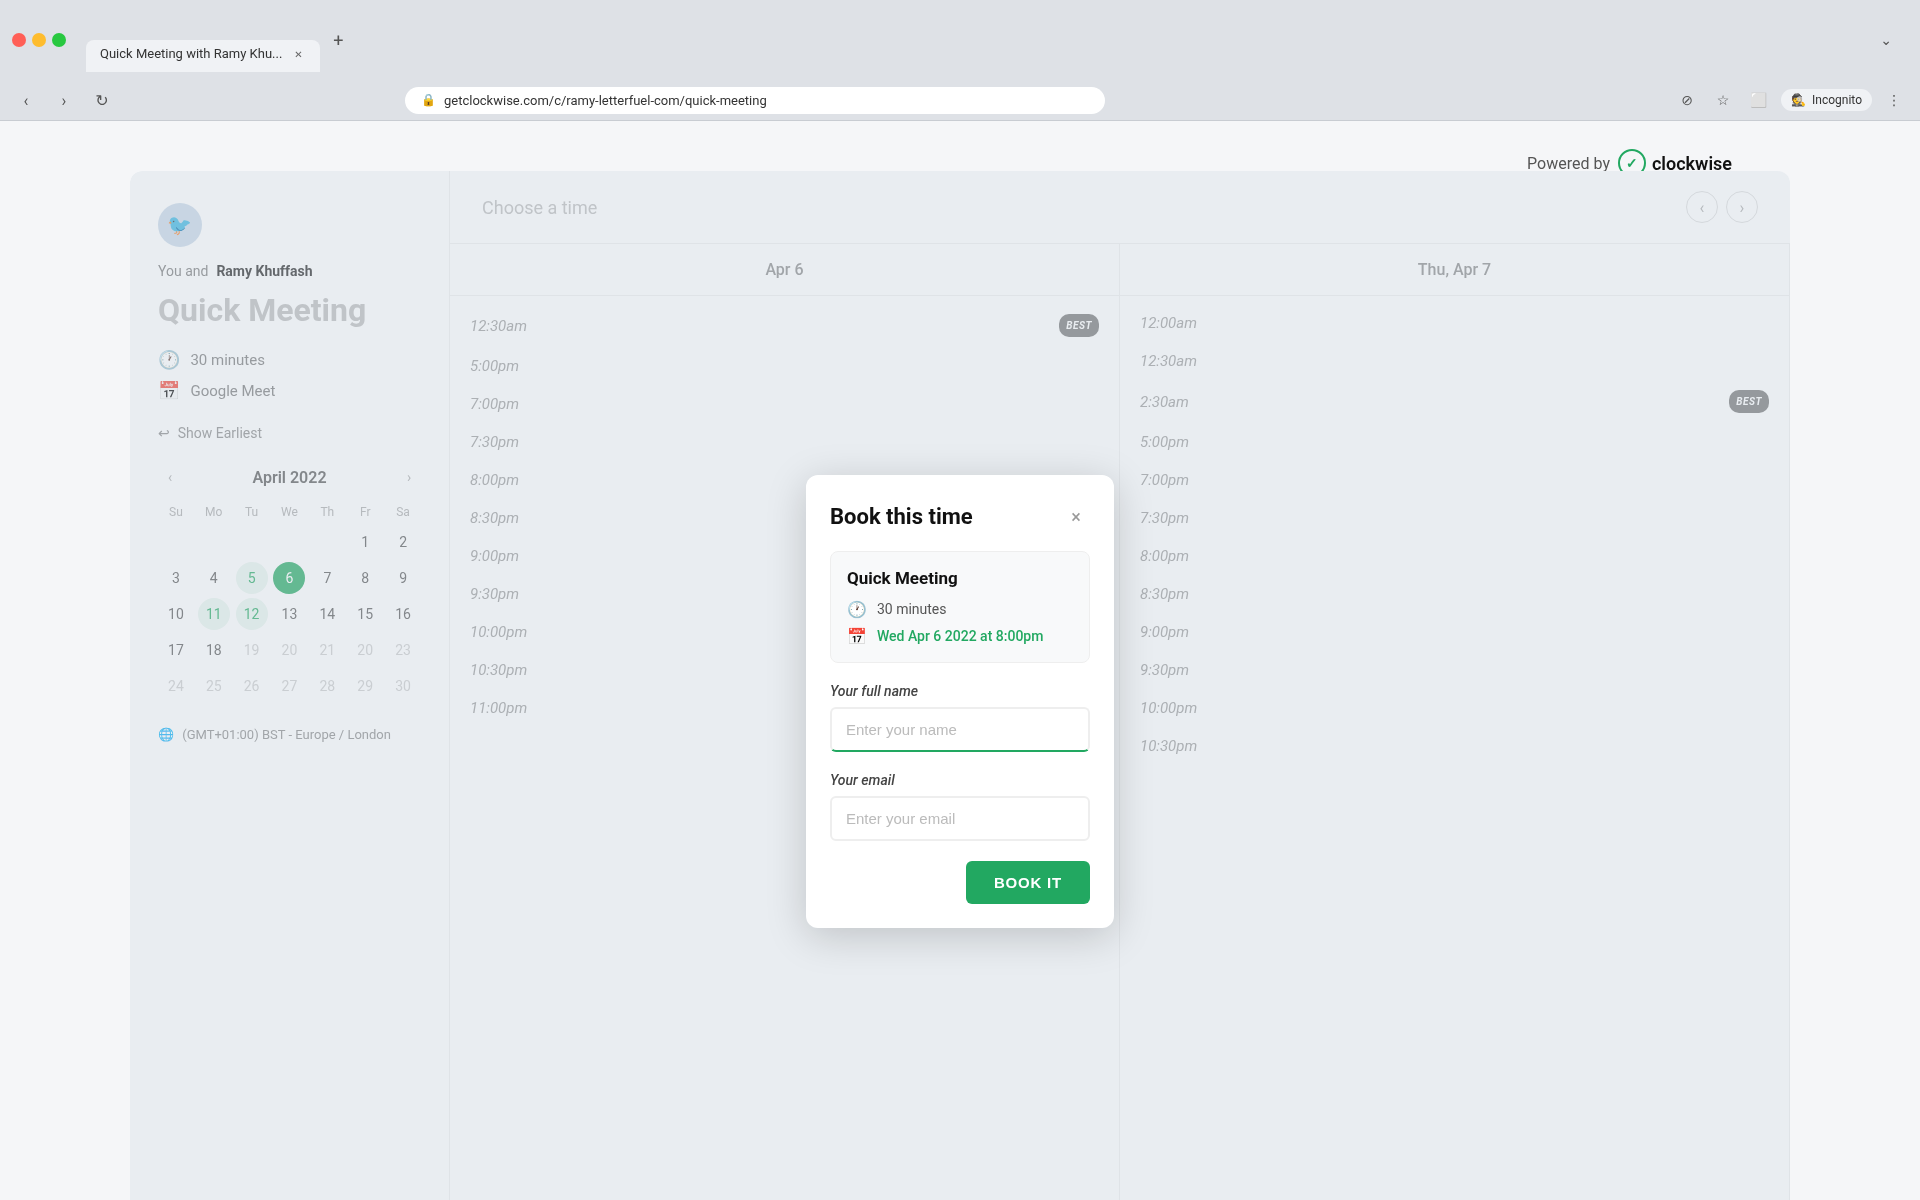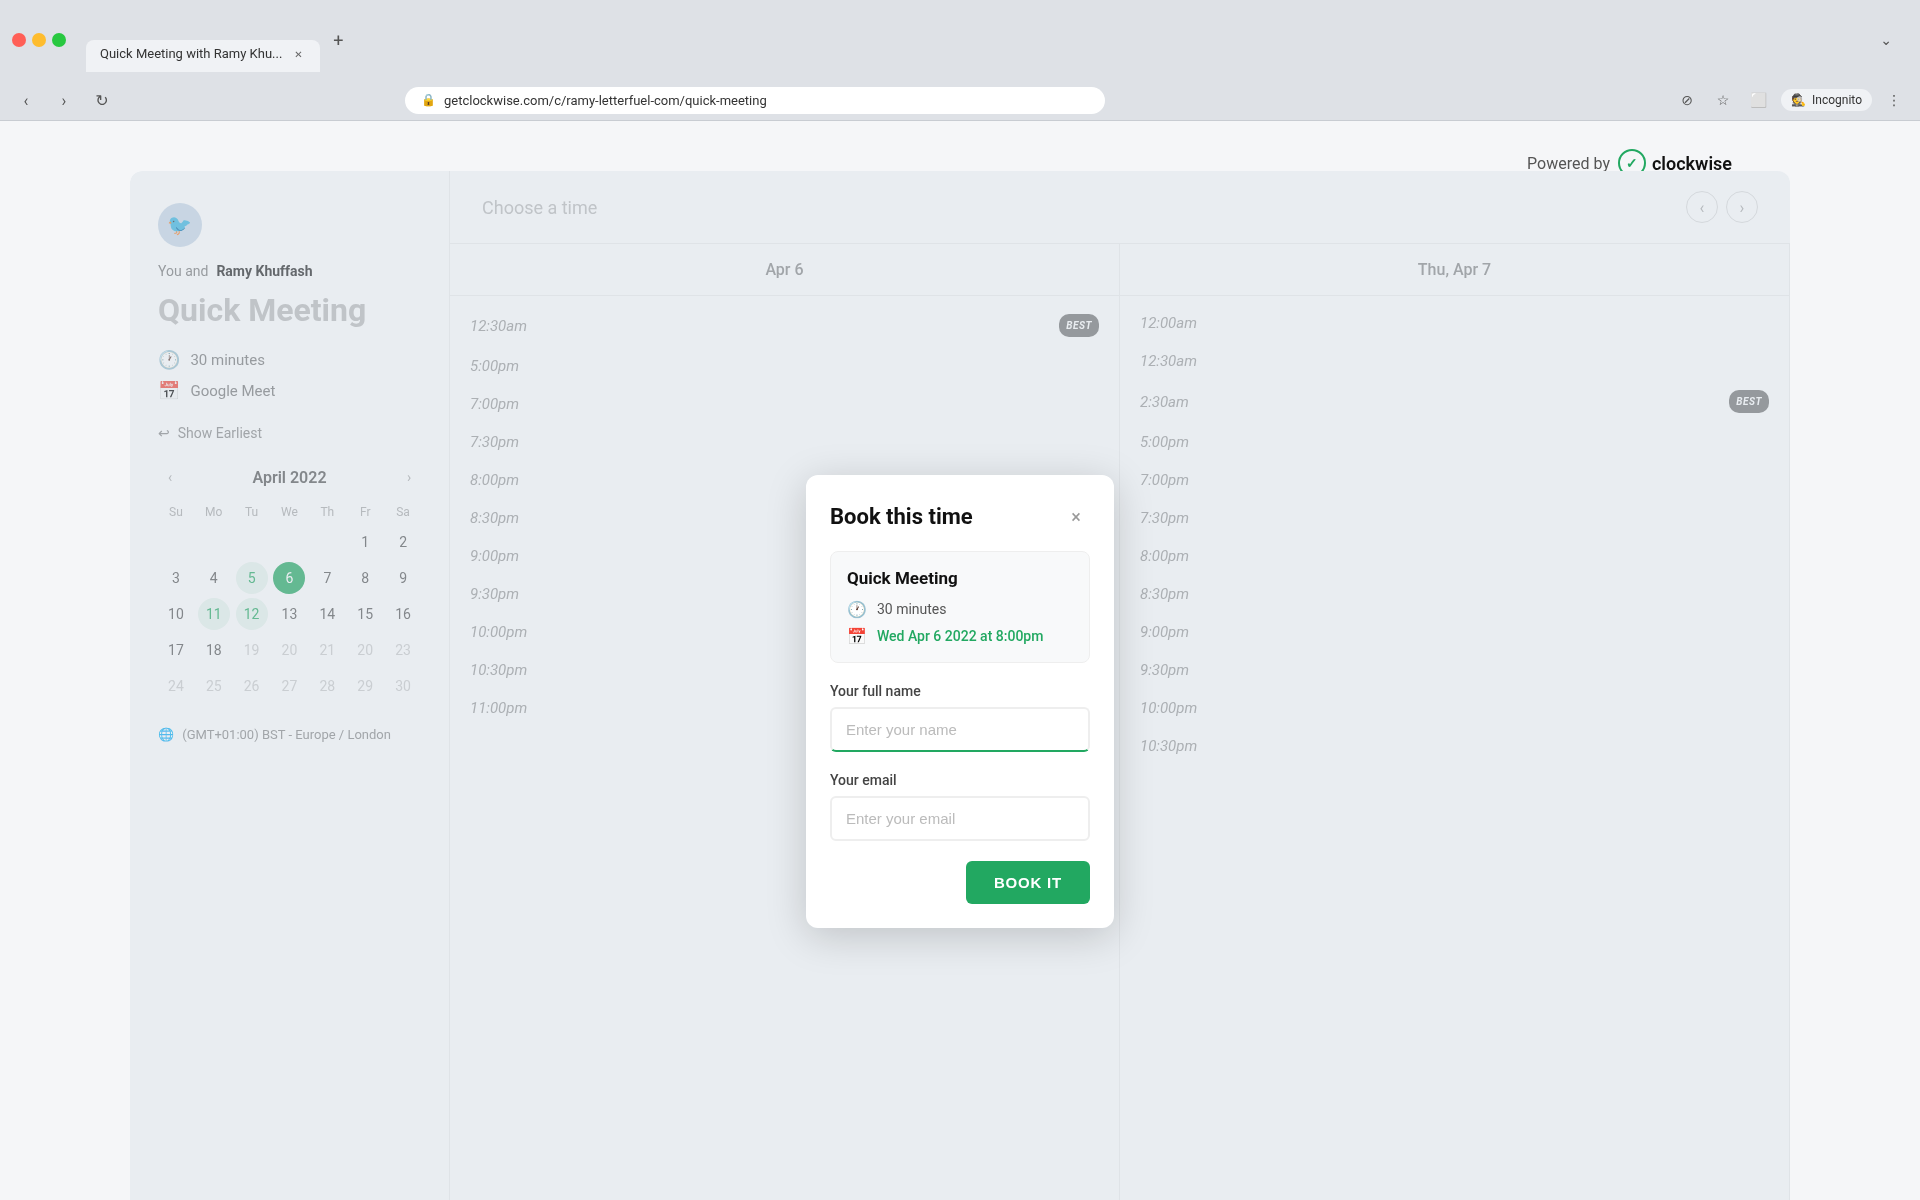--- a/index.html
+++ b/index.html
@@ -468,20 +468,21 @@
       margin-bottom: 8px;
     }
     .modal-meeting-detail:last-child { margin-bottom: 0; }
     .modal-meeting-detail .icon { font-size: 16px; color: #888; }
     .modal-meeting-detail.green-text { color: #22a861; font-weight: 500; }
     .form-label {
       font-size: 14px;
       color: #444;
       margin-bottom: 8px;
       font-weight: 500;
+      font-style: italic;
     }
     .form-input {
       width: 100%;
       padding: 12px 14px;
       border: 2px solid #eee;
       border-radius: 6px;
       font-size: 15px;
       color: #333;
       outline: none;
       margin-bottom: 16px;

